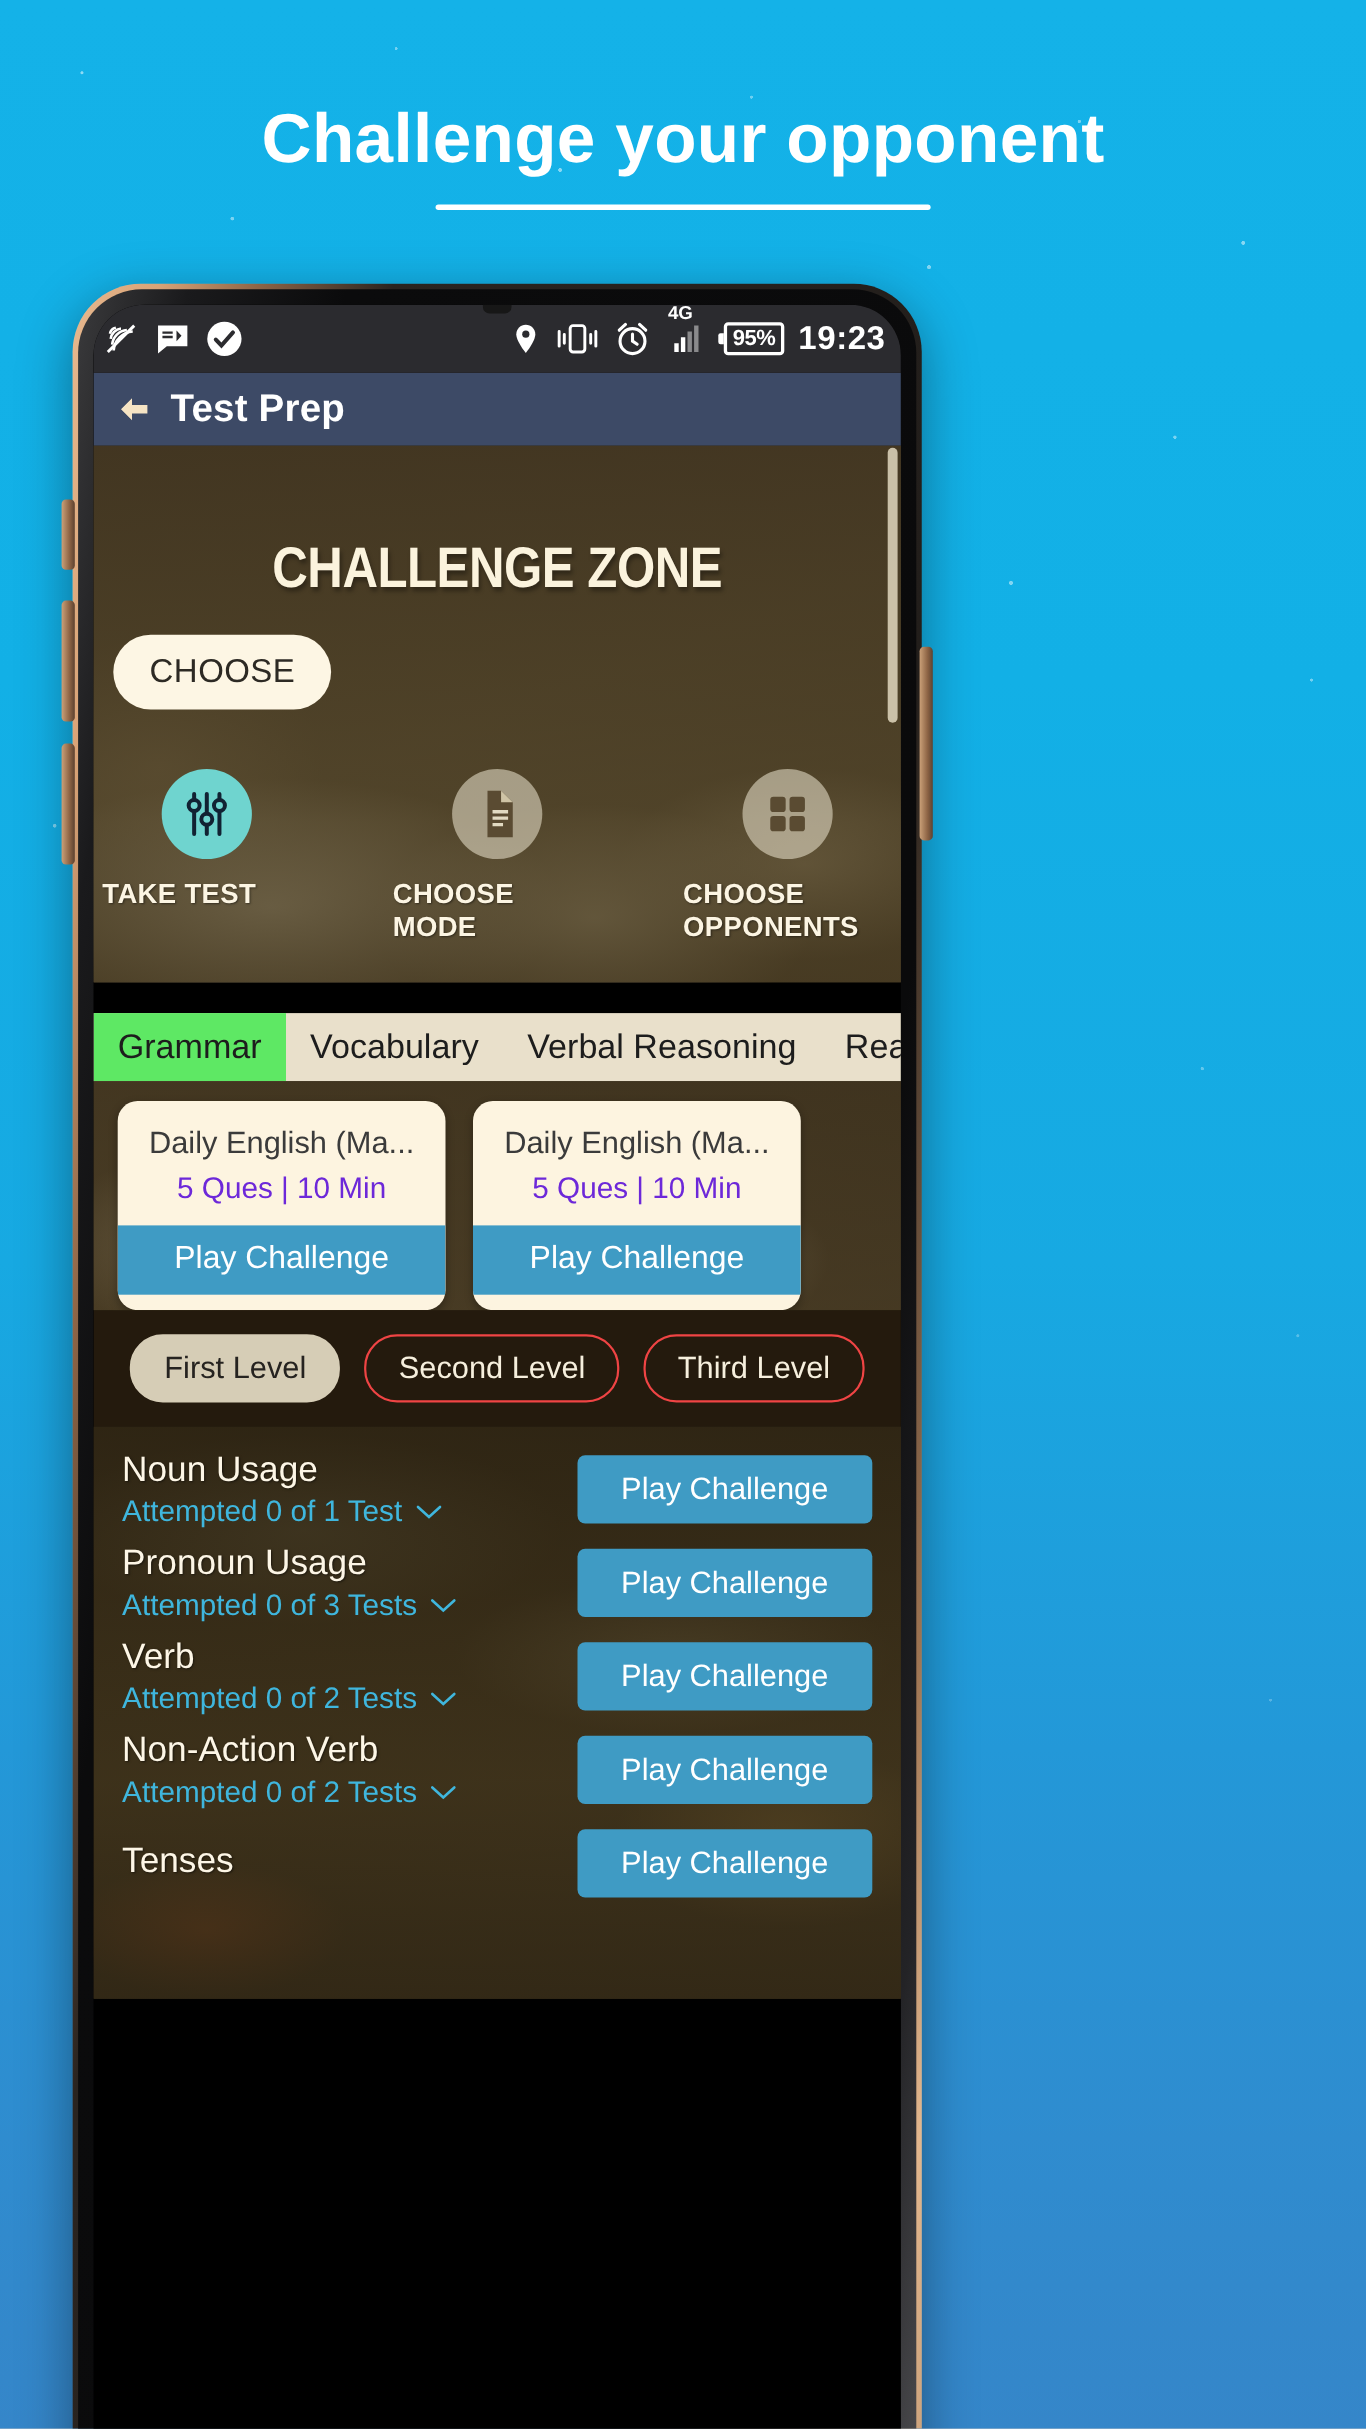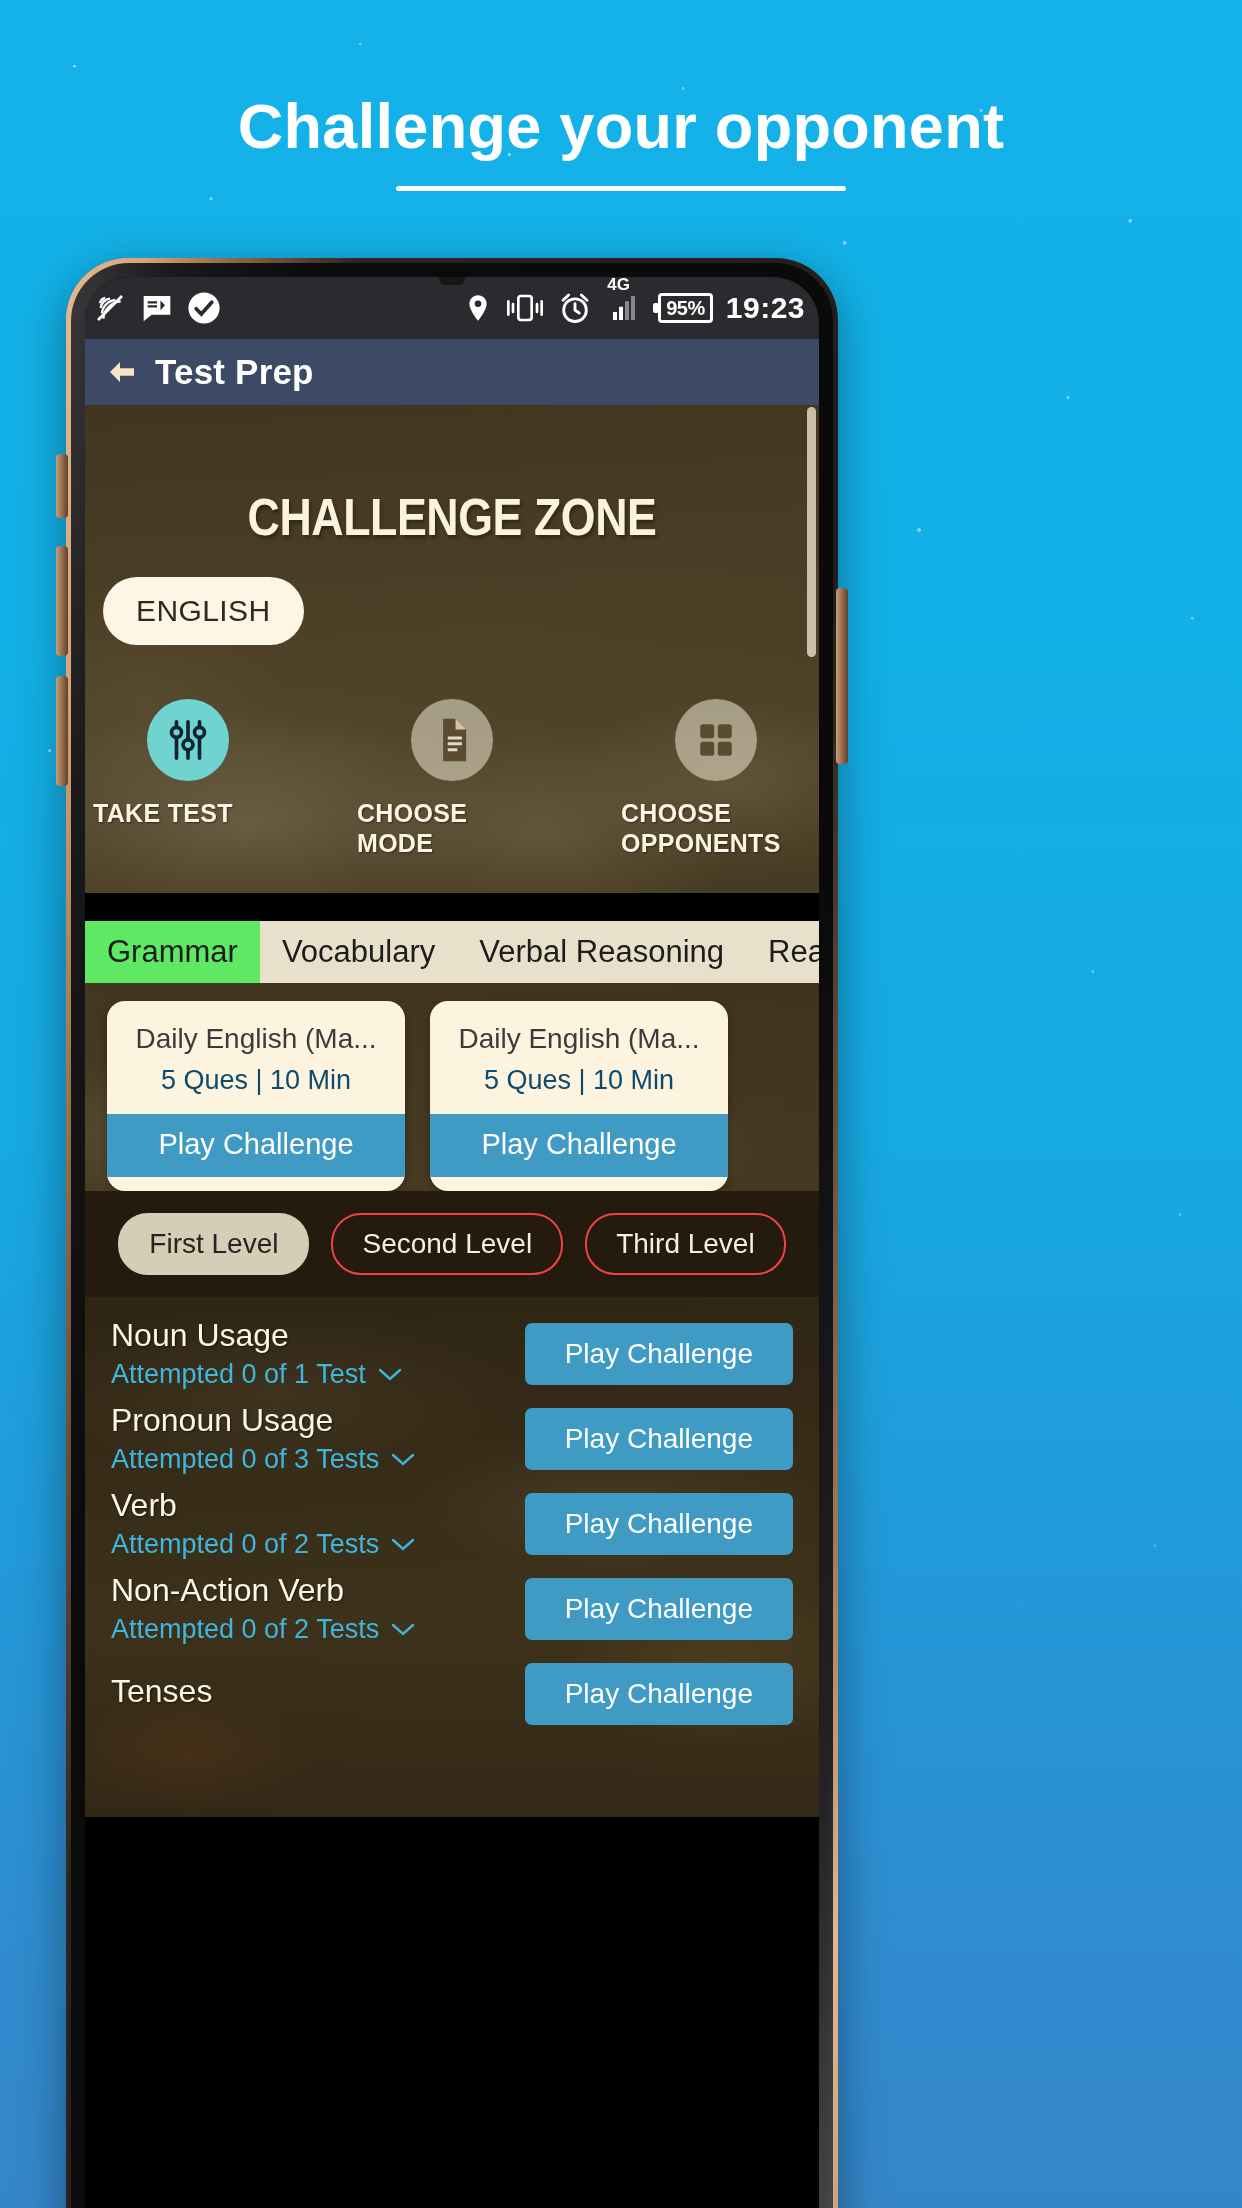--- a/index.html
+++ b/index.html
@@ -227,21 +227,21 @@
   }
   .ch-card {
     width: 298px; min-width: 298px;
     border-radius: 18px;
     background: #fdf4e0;
     overflow: hidden;
     box-shadow: 0 3px 8px rgba(0,0,0,.3);
   }
   .ch-body { padding: 22px 10px 18px; text-align: center; }
   .ch-title { font-size: 28px; color: #3b3b3b; margin-bottom: 10px; }
-  .ch-meta  { font-size: 27px; color: #0c4a6e; }
+  .ch-meta  { font-size: 27px; color: #6d28d9; }
   .ch-btn {
     background: #3f9bc4; color: #fff;
     font-size: 29px; text-align: center;
     padding: 14px 0 16px;
   }
 
   
   .levels {
     height: 106px;
     background: #241a0d;
@@ -377,21 +377,21 @@
         <div class="appbar">
           <svg width="38" height="32" viewBox="0 0 24 24">
             <path fill="#f6e4c4" d="M10.5 4.5L3 12l7.5 7.5v-4.6H21V9.1H10.5z"></path>
           </svg>
           <span class="appbar-title">Test Prep</span>
         </div>
 
         <div class="hero">
           <div class="hero-title">CHALLENGE ZONE</div>
 
-          <div class="lang-chip">ENGLISH</div>
+          <div class="lang-chip">CHOOSE</div>
 
           <div class="actions">
 
             <div class="action">
               <div class="action-circle ac-on">
                 <svg width="46" height="46" viewBox="0 0 24 24" stroke="#123" stroke-width="1.9" fill="none">
                   <path d="M6 2.5v19M12 2.5v19M18 2.5v19" stroke-linecap="round"></path>
                   <circle cx="6" cy="8" r="2.6" fill="#6fd4cf"></circle>
                   <circle cx="12" cy="14.5" r="2.6" fill="#6fd4cf"></circle>
                   <circle cx="18" cy="8" r="2.6" fill="#6fd4cf"></circle>

